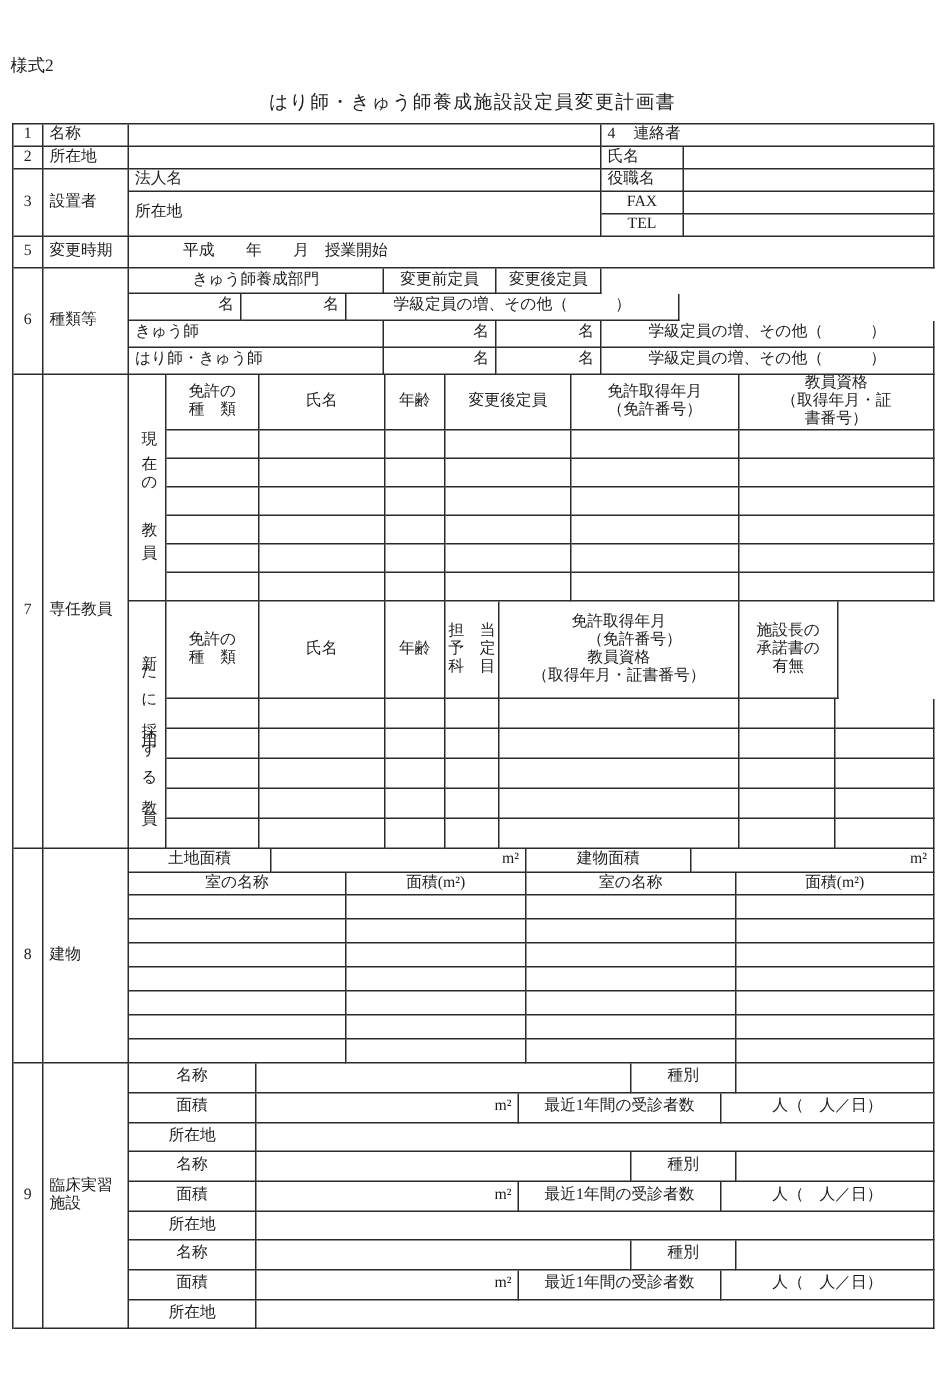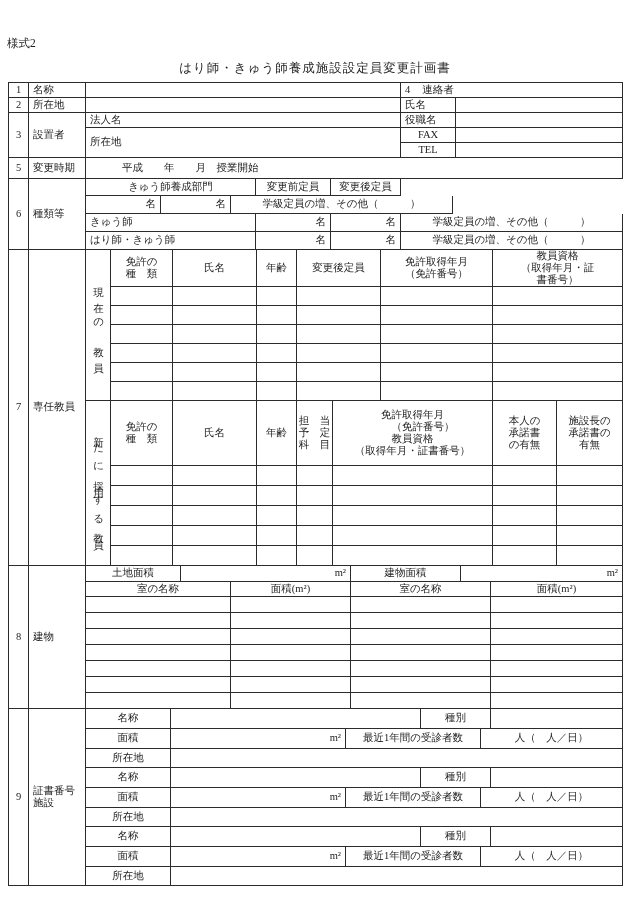--- a/index.html
+++ b/index.html
@@ -196,23 +196,20 @@
 種　類</div>
               <div class="c cc" style="width:84px">氏名</div>
               <div class="c cc" style="width:40px">年齢</div>
               <div class="c cc pre" style="width:36px">担　当
 予　定
 科　目</div>
               <div class="c cc pre" style="width:160px">免許取得年月
 　　（免許番号）
 教員資格
 （取得年月・証書番号）</div>
-              <div class="c cc pre" style="width:64px">本人の
-承諾書
-の有無</div>
               <div class="c cc pre" style="width:66px">施設長の
 承諾書の
 有無</div>
             </div>
             <div class="row" style="height:20px">
               <div class="c" style="width:62px"></div>
               <div class="c" style="width:84px"></div>
               <div class="c" style="width:40px"></div>
               <div class="c" style="width:36px"></div>
               <div class="c" style="width:160px"></div>
@@ -317,21 +314,21 @@
           <div class="c" style="width:145px"></div>
           <div class="c" style="width:120px"></div>
           <div class="c" style="width:140px"></div>
           <div class="c" style="width:132px"></div>
         </div>
       </div>
     </div>
 
     <div class="row">
       <div class="c cc" style="width:20px">9</div>
-      <div class="c cl pre" style="width:57px">証書番号
+      <div class="c cl pre" style="width:57px">臨床実習
 施設</div>
       <div class="col" style="width:537px">
         <div class="col">
           <div class="row" style="height:20px">
             <div class="c cc" style="width:85px">名称</div>
             <div class="c" style="width:250px"></div>
             <div class="c cc" style="width:70px">種別</div>
             <div class="c" style="width:132px"></div>
           </div>
           <div class="row" style="height:20px">

